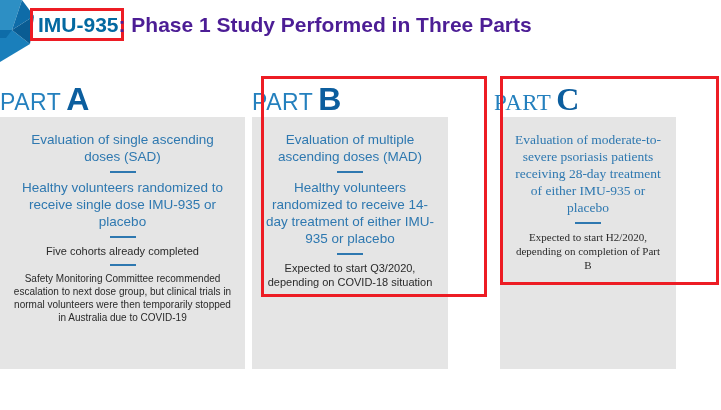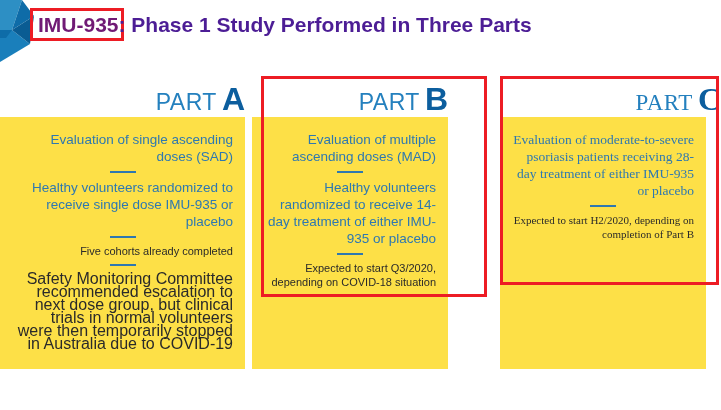--- a/index.html
+++ b/index.html
@@ -46,21 +46,21 @@
     left: 38px;
     top: 11px;
     height: 28px;
     display: flex;
     align-items: center;
     white-space: nowrap;
   }
   .title-highlight {
     font-size: 21px;
     font-weight: 600;
-    color: #701a75;
+    color: #0369a1;
     letter-spacing: 0px;
   }
   .title-rest {
     font-size: 21px;
     font-weight: 600;
     color: #4c1d95;
     letter-spacing: 0px;
   }
 
   
@@ -79,21 +79,21 @@
   .part-col.a { left: 0px;   width: 245px; }
   .part-col.b { left: 252px; width: 196px; }
   .part-col.c { left: 494px; width: 227px; font-family: Liberation Serif, serif; }
 
   .part-head {
     position: absolute;
     top: 0;
     left: 0;
     width: 100%;
     height: 45px;
-    text-align: right;
+    text-align: left;
     white-space: nowrap;
   }
   .part-head .word {
     font-size: 23px;
     font-weight: 300;
     color: #2480BE;
     letter-spacing: 0.5px;
     vertical-align: baseline;
   }
   .part-head .letter {
@@ -107,44 +107,44 @@
     display: inline-block;
     padding-top: 9px;
   }
 
   .part-body {
     position: absolute;
     top: 45px;
     left: 0;
     width: 100%;
     height: 252px;
-    background: #fde047;
+    background: #e5e5e5;
     box-sizing: border-box;
     padding: 14px 12px 10px 12px;
-    text-align: right;
+    text-align: center;
   }
   .part-col.c .part-body {
     left: 6px;
-    width: 206px;
+    width: 176px;
   }
 
   .blk-main {
     font-size: 13.5px;
     line-height: 17px;
     color: #2E78B0;
     margin: 0;
   }
   .blk-sub {
     font-size: 11px;
     line-height: 14px;
     color: #2A2A2A;
     margin: 0;
   }
   .blk-small {
-    font-size: 16px;
+    font-size: 10px;
     line-height: 13px;
     color: #2A2A2A;
     margin: 0;
   }
   .divider {
     width: 26px;
     height: 2px;
     background: #2E78B0;
     margin: 6px auto 6px auto;
   }

